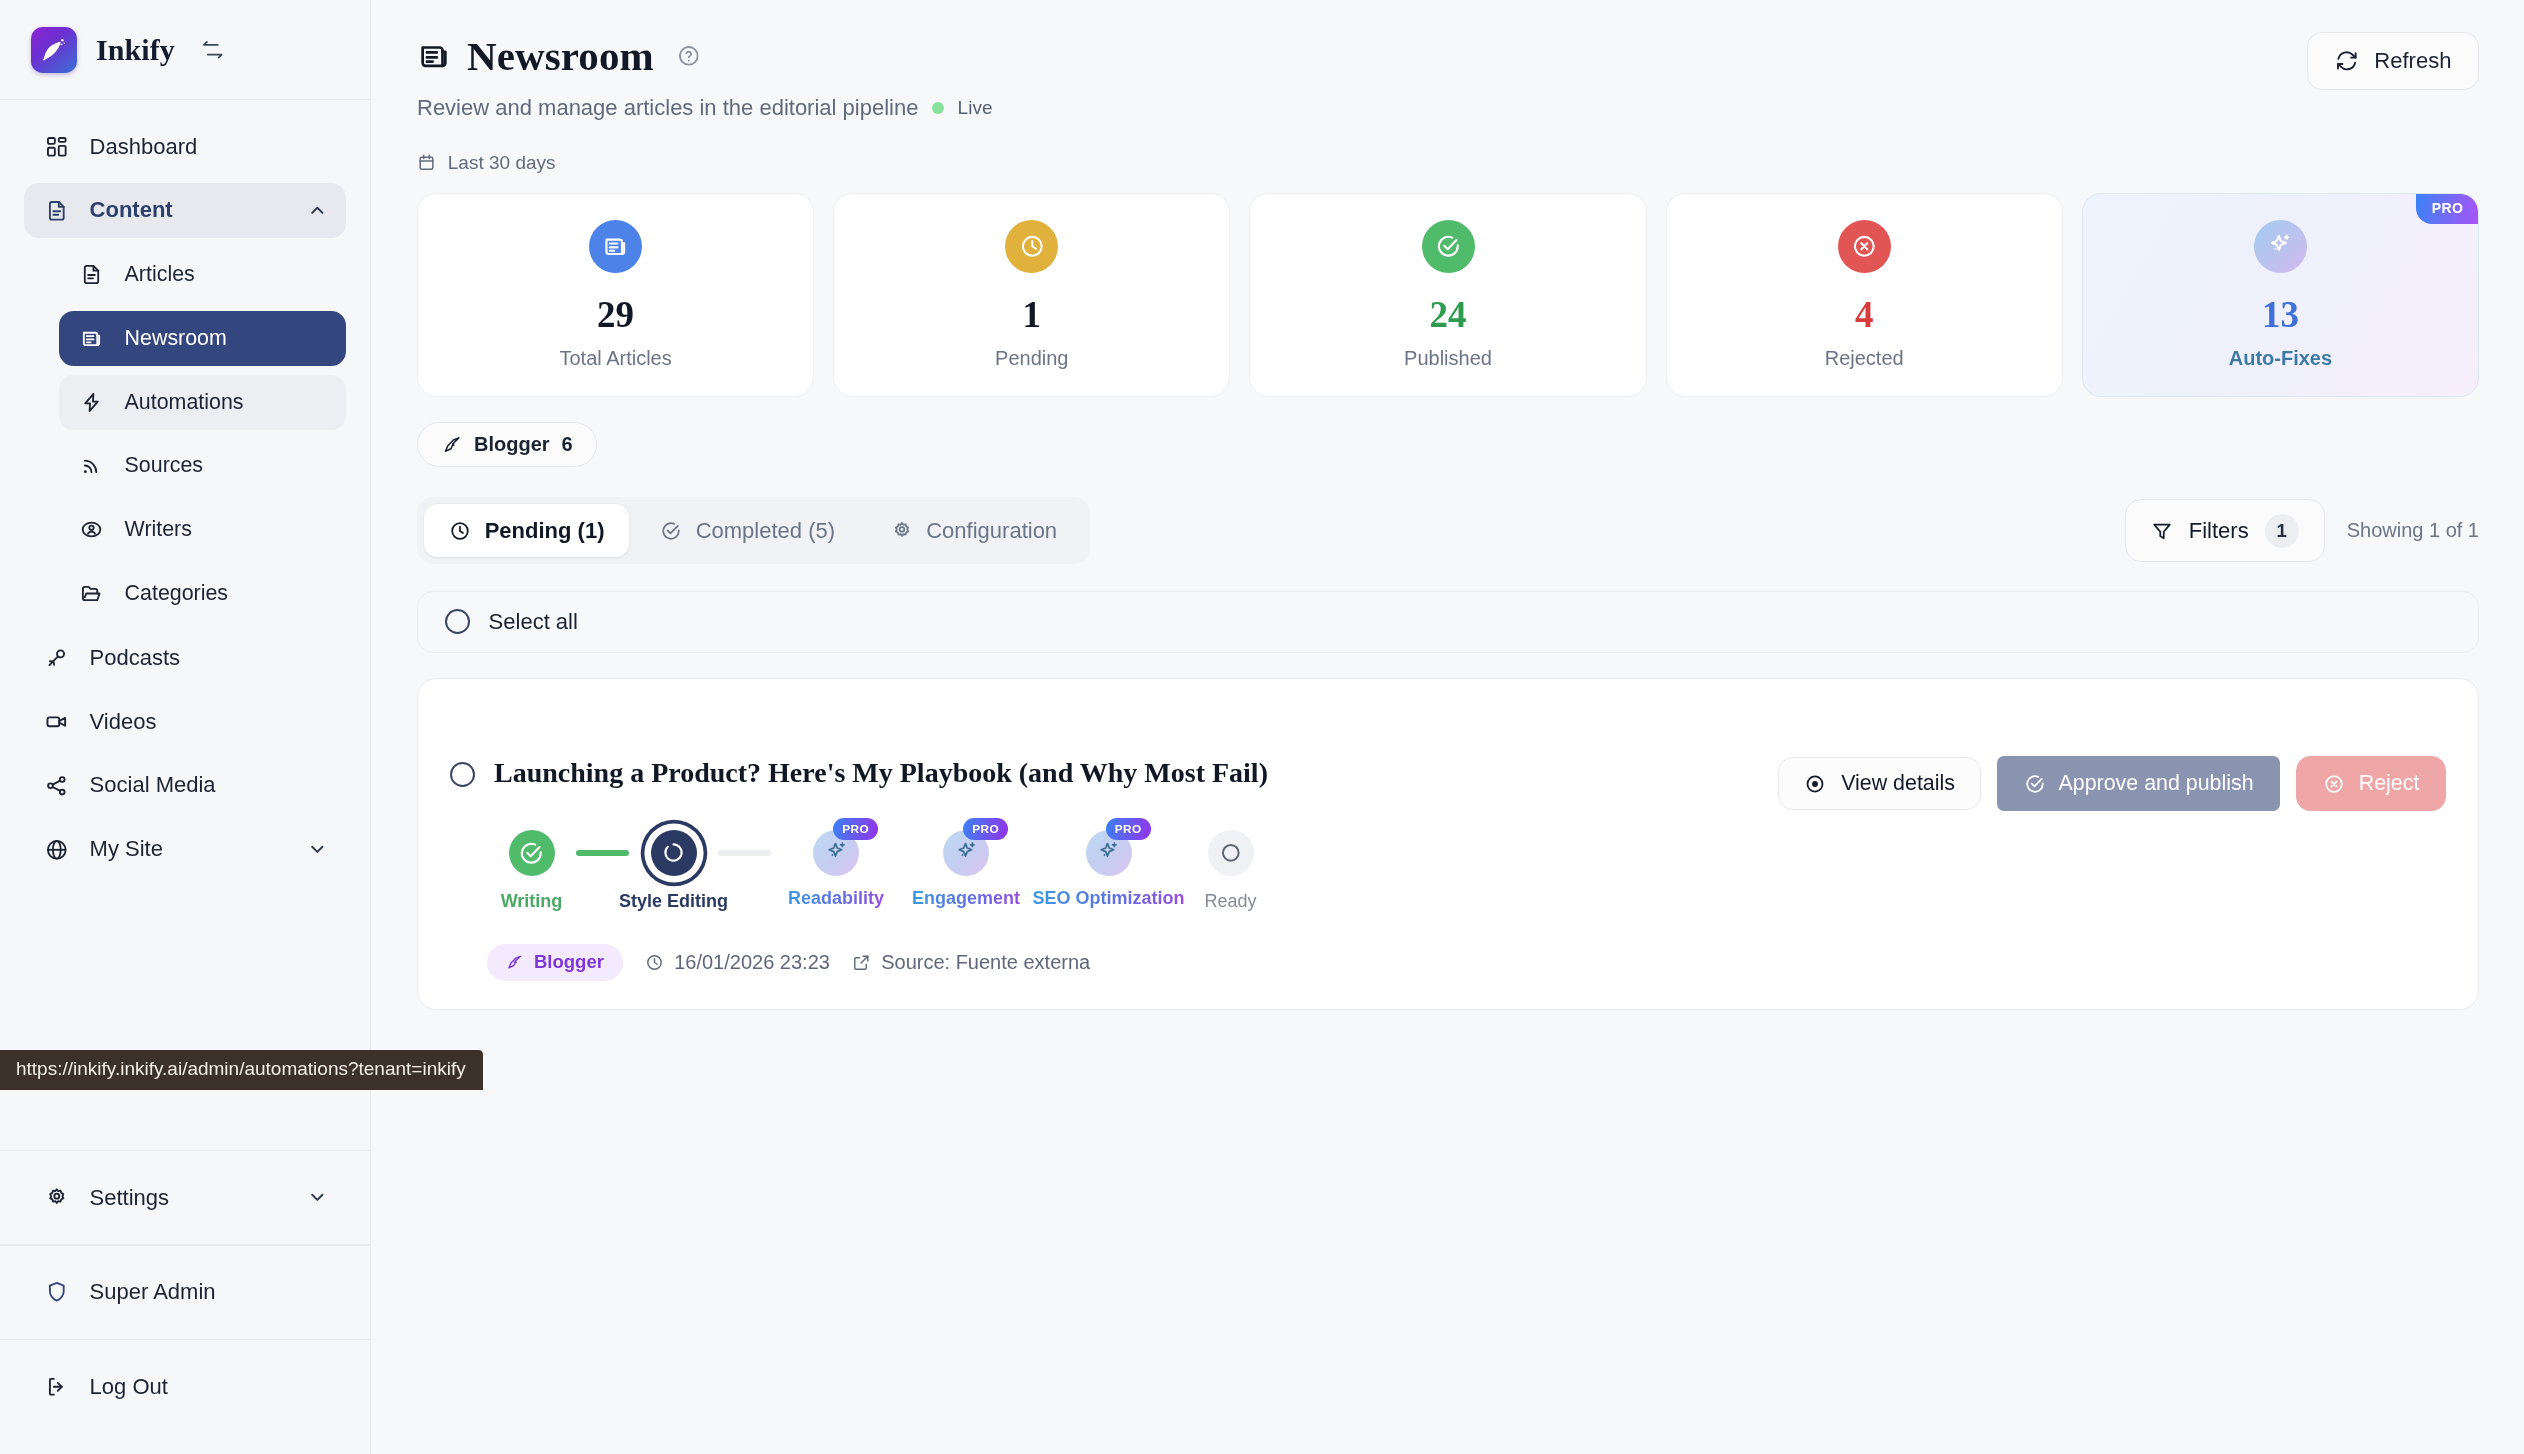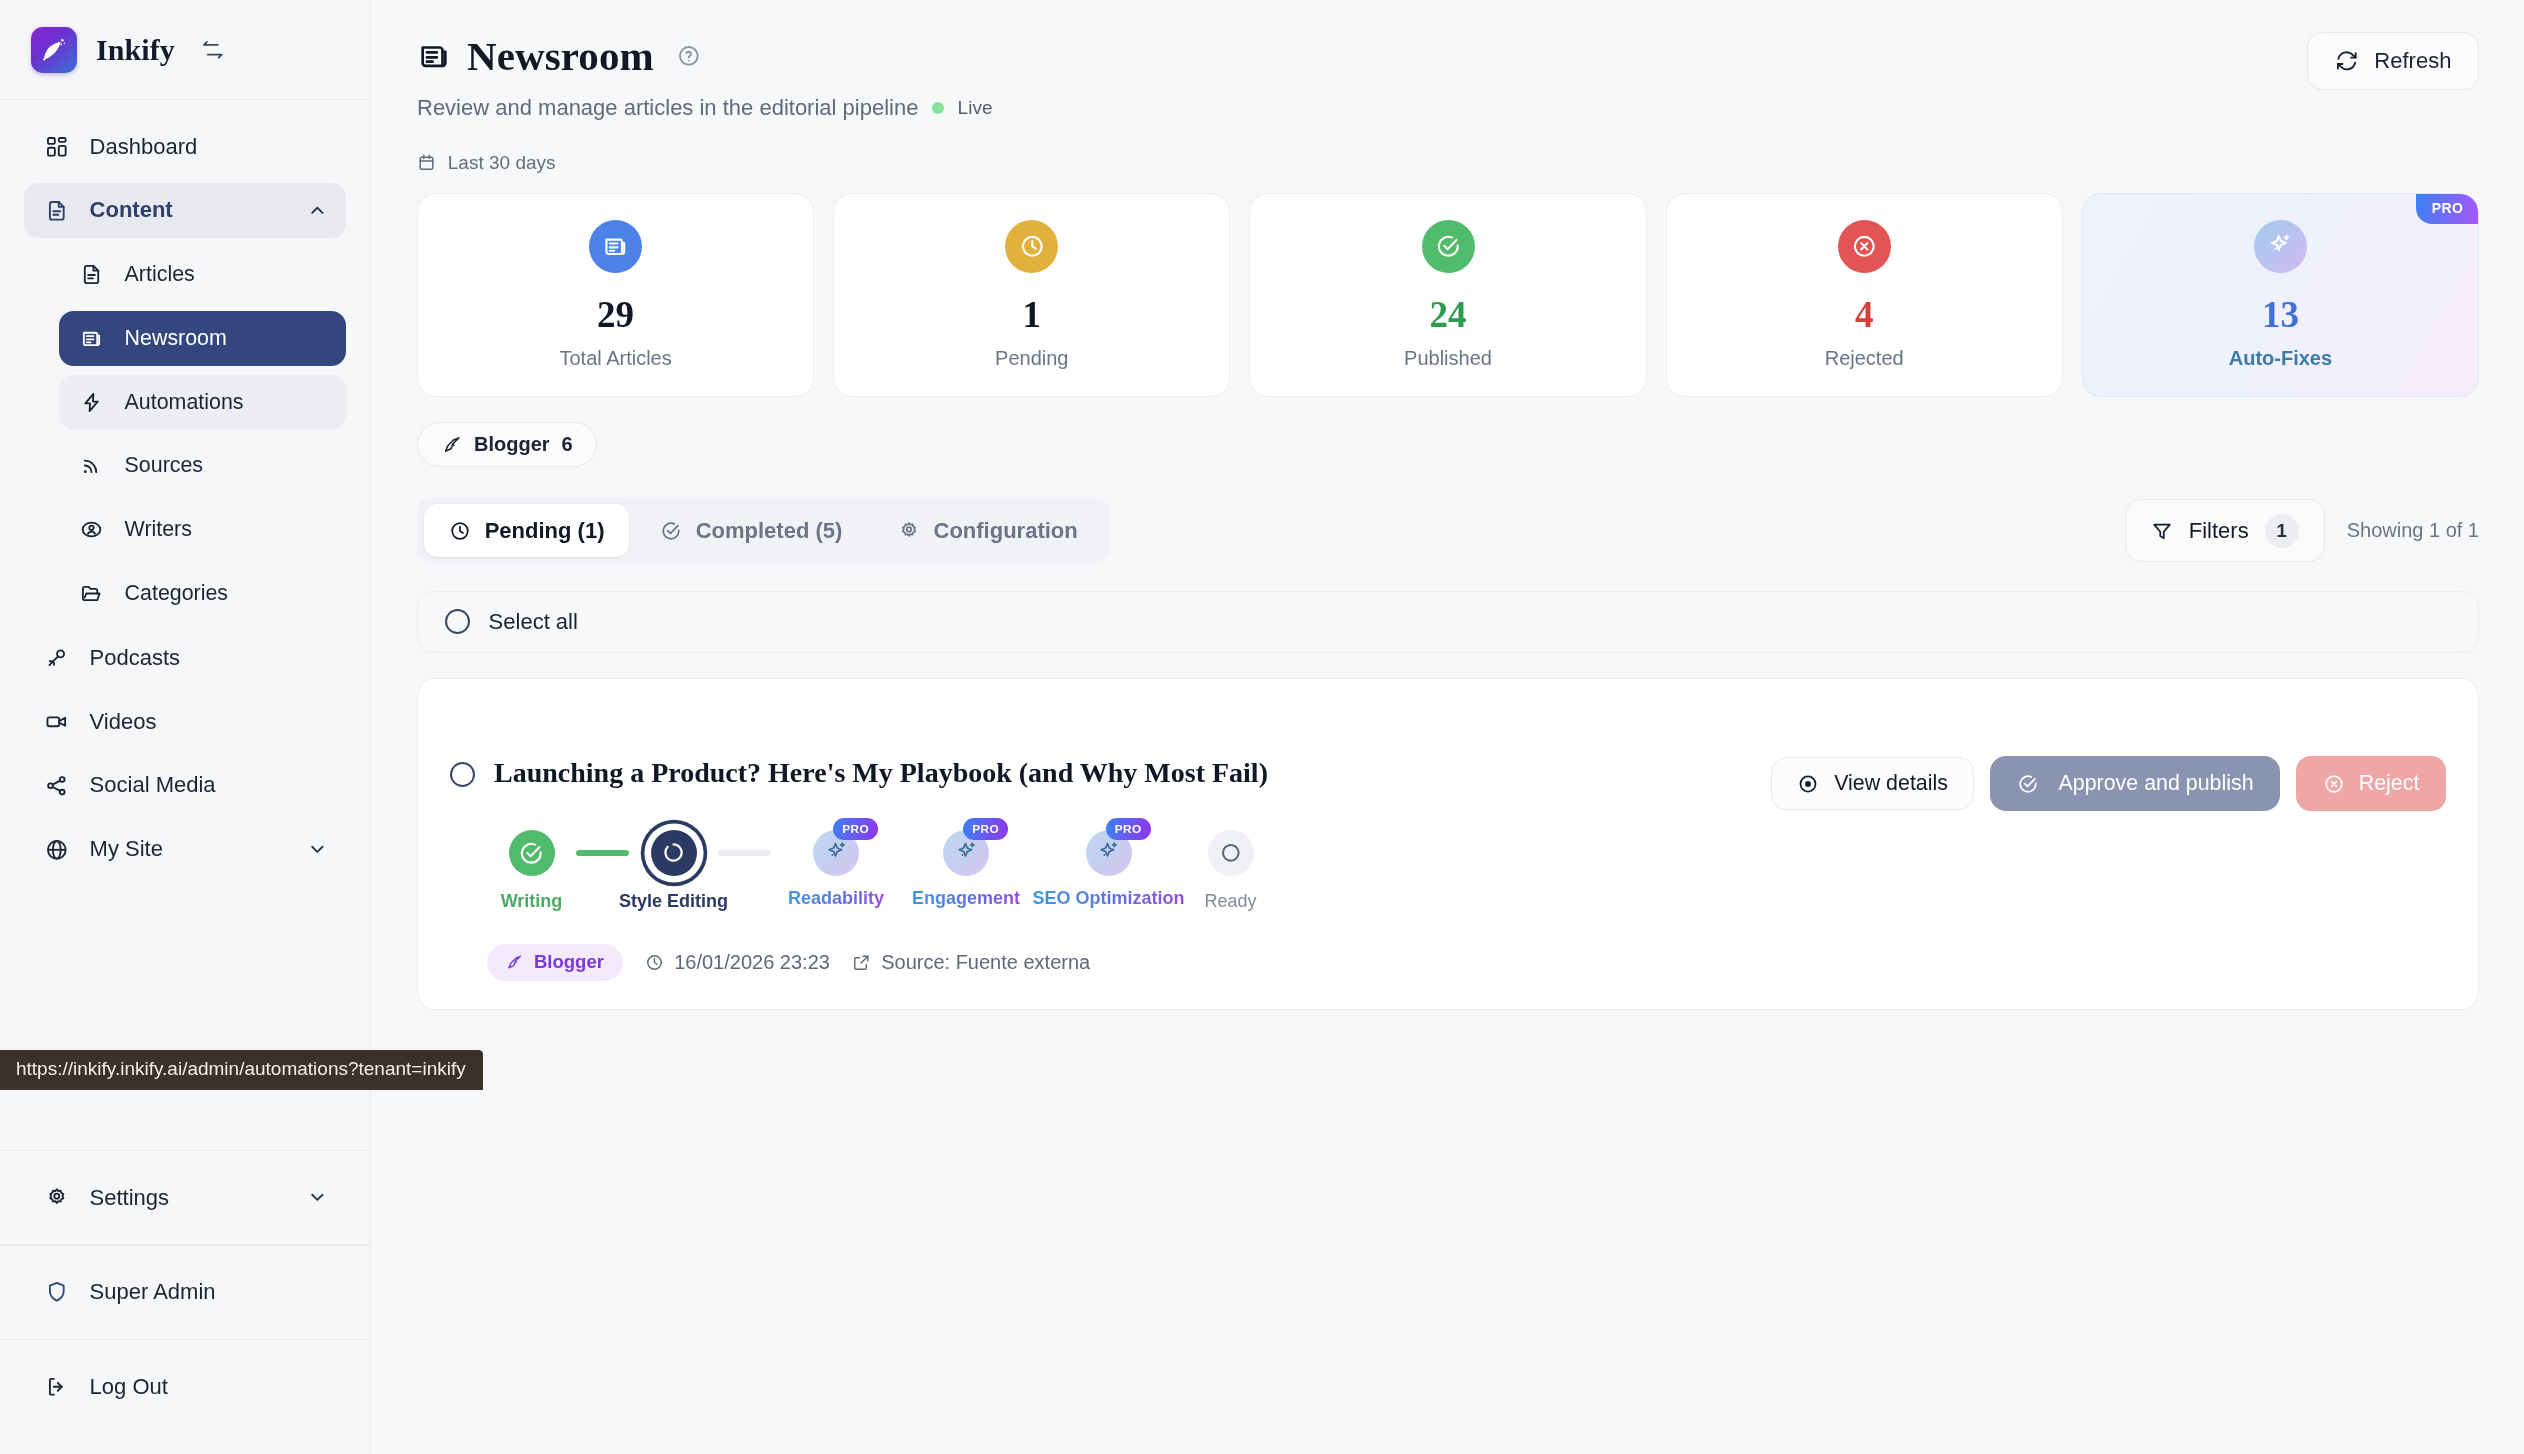--- a/index.html
+++ b/index.html
@@ -123,21 +123,21 @@
   .chip .cnt { font-weight: 700; }
 
   
   .tabs-row { margin-top: 29.5px; display: flex; align-items: center; justify-content: space-between; }
   .tabs {
     display: inline-flex; align-items: center; gap: 5.9px;
     background: #f1f2f5; border-radius: 16px; padding: 7.4px;
   }
   .tab {
     display: flex; align-items: center; gap: 13.3px;
-    padding: 13.3px 25px; border-radius: 13.3px; font-size: 22px; color: #6b7587; cursor: pointer; font-weight: bold;
+    padding: 13.3px 25px; border-radius: 13.3px; font-size: 22px; color: #6b7587; cursor: pointer;
   }
   .tab.sel { background: #ffffff; color: #111826; font-weight: 600; box-shadow: 0 0.7px 2.2px rgba(20,25,40,.10); }
   .tabs-right { display: flex; align-items: center; gap: 22px; }
   .btn-filters {
     display: flex; align-items: center; gap: 16px;
     background: #fbfbfc; border: 1.5px solid #e6e8ec; border-radius: 16px;
     padding: 13.3px 25px; font-size: 22px; color: #131b2b; cursor: pointer;
   }
   .filter-badge {
     background: #eceef2; border-radius: 738px; min-width: 34px; height: 34px;
@@ -167,22 +167,22 @@
     font-family: "Liberation Serif", serif;
     font-size: 28px; font-weight: 700; color: #101826; line-height: 1.1; padding-top: 1.5px;
   }
   .ac-actions { display: flex; align-items: center; gap: 16px; }
   .btn-view {
     display: flex; align-items: center; gap: 14.8px;
     background: #fcfcfd; border: 1.5px solid #e6e8ec; border-radius: 14.8px;
     padding: 13.3px 25px; font-size: 21.4px; color: #121a29; cursor: pointer;
   }
   .btn-approve {
-    display: flex; align-items: center; gap: 20px;
-    background: #8a93b0; border: none; border-radius: 16px;
+    display: flex; align-items: center; gap: 13px;
+    background: #8a93b0; border: none; border-radius: 7px;
     padding: 14.8px 26.6px; font-size: 21.4px; color: #ffffff; cursor: pointer;
   }
   .btn-reject {
     display: flex; align-items: center; gap: 14px;
     background: #eea6a6; border: none; border-radius: 14.8px;
     padding: 14.8px 26.6px; font-size: 21.4px; color: #ffffff; cursor: pointer;
   }
 
   
   .pipeline { margin-top: 19px; margin-left: 37px; display: flex; align-items: flex-start; }

